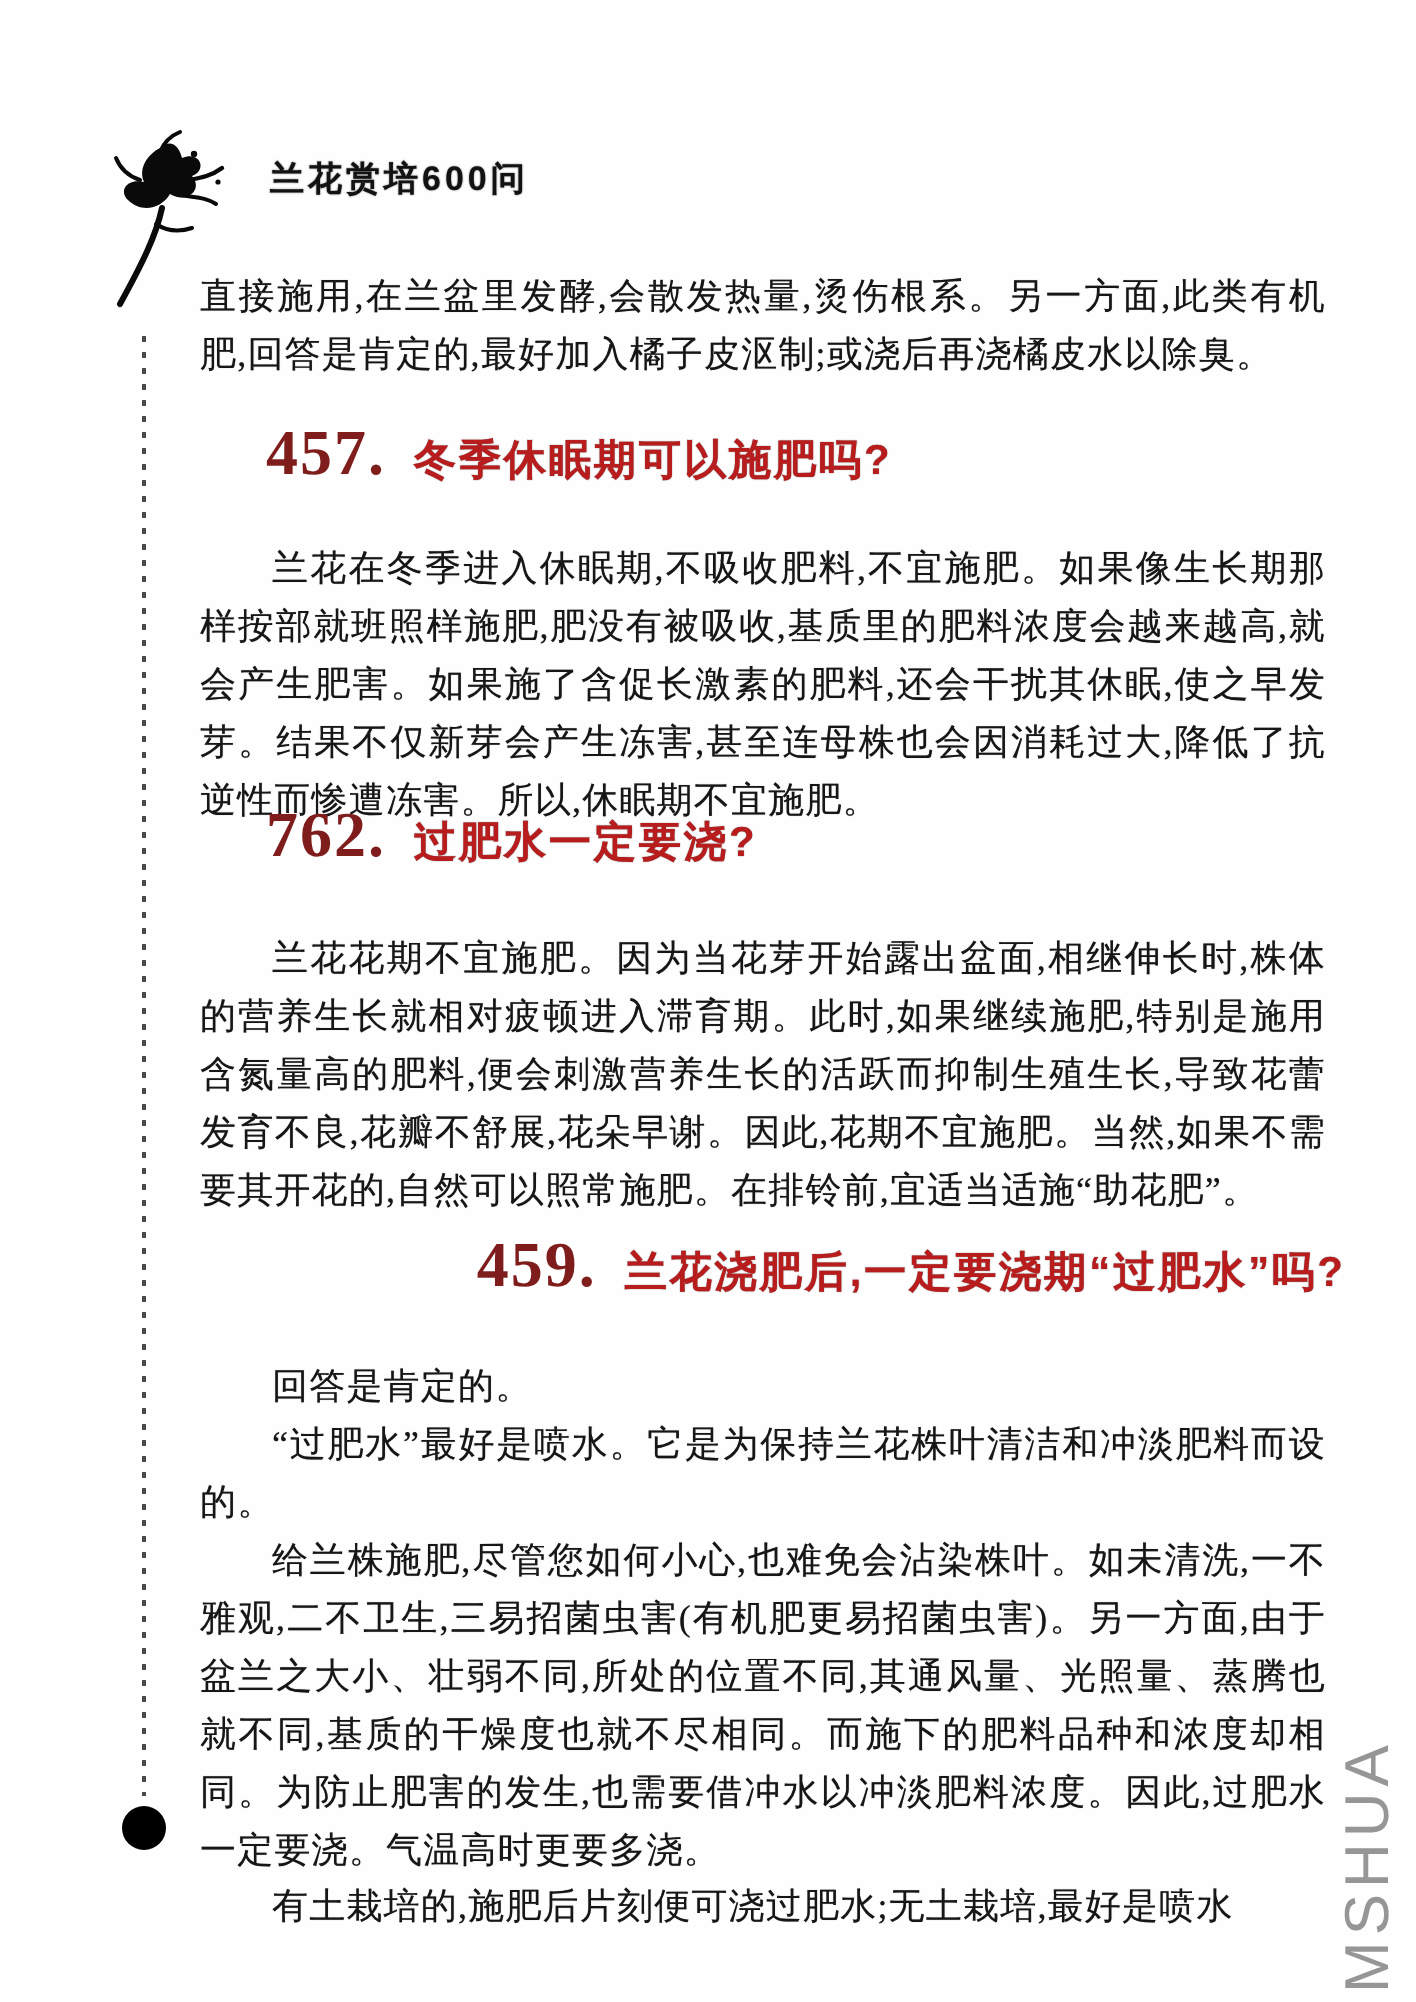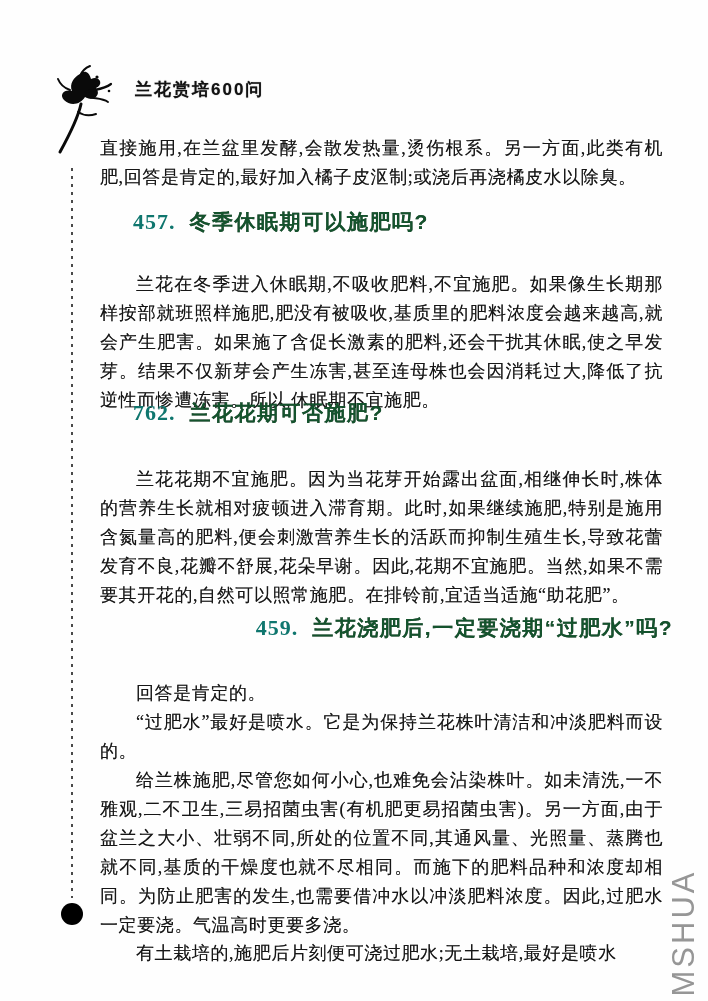--- a/index.html
+++ b/index.html
@@ -82,31 +82,31 @@
   .indent { text-indent: 2em; }
   .q-head {
     position: absolute;
     left: 133px;
     width: 540px;
     white-space: nowrap;
   }
   .q-num {
     font-family: "Liberation Serif", "DejaVu Serif", serif;
     font-weight: bold;
-    font-size: 22px;
+    font-size: 32px;
     letter-spacing: 1px;
-    color: #0f766e;
+    color: #7f1d1d;
     vertical-align: baseline;
   }
   .q-title {
     font-family: "Liberation Sans", "DejaVu Sans", sans-serif;
     font-weight: bold;
     font-size: 21px;
     letter-spacing: 1.5px;
-    color: #14532d;
+    color: #b91c1c;
     margin-left: 14px;
     text-shadow: 0 0 0.6px rgba(0,0,0,0.6);
   }
   #p-intro { top: 116px; }
   #h457 { top: 208px; }
   #p457 { top: 252px; }
   #h458 { top: 399px; }
   #p458 { top: 447px; }
   #h459 { top: 614px; text-align: right; }
   #p459-1 { top: 661px; }
@@ -139,21 +139,21 @@
   <div class="watermark">MSHUA</div>
 
   <p class="blk" id="p-intro">直接施用,在兰盆里发酵,会散发热量,烫伤根系。另一方面,此类有机肥,回答是肯定的,最好加入橘子皮沤制;或浇后再浇橘皮水以除臭。</p>
 
   <div class="q-head" id="h457">
     <span class="q-num">457.</span><span class="q-title">冬季休眠期可以施肥吗?</span>
   </div>
   <p class="blk indent" id="p457">兰花在冬季进入休眠期,不吸收肥料,不宜施肥。如果像生长期那样按部就班照样施肥,肥没有被吸收,基质里的肥料浓度会越来越高,就会产生肥害。如果施了含促长激素的肥料,还会干扰其休眠,使之早发芽。结果不仅新芽会产生冻害,甚至连母株也会因消耗过大,降低了抗逆性而惨遭冻害。所以,休眠期不宜施肥。</p>
 
   <div class="q-head" id="h458">
-    <span class="q-num">762.</span><span class="q-title">兰花花期可否施肥?</span>
+    <span class="q-num">762.</span><span class="q-title">过肥水一定要浇?</span>
   </div>
   <p class="blk indent" id="p458">兰花花期不宜施肥。因为当花芽开始露出盆面,相继伸长时,株体的营养生长就相对疲顿进入滞育期。此时,如果继续施肥,特别是施用含氮量高的肥料,便会刺激营养生长的活跃而抑制生殖生长,导致花蕾发育不良,花瓣不舒展,花朵早谢。因此,花期不宜施肥。当然,如果不需要其开花的,自然可以照常施肥。在排铃前,宜适当适施“助花肥”。</p>
 
   <div class="q-head" id="h459">
     <span class="q-num">459.</span><span class="q-title">兰花浇肥后,一定要浇期“过肥水”吗?</span>
   </div>
   <p class="blk indent" id="p459-1">回答是肯定的。</p>
   <p class="blk indent" id="p459-2">“过肥水”最好是喷水。它是为保持兰花株叶清洁和冲淡肥料而设的。</p>
   <p class="blk indent" id="p459-3">给兰株施肥,尽管您如何小心,也难免会沾染株叶。如未清洗,一不雅观,二不卫生,三易招菌虫害(有机肥更易招菌虫害)。另一方面,由于盆兰之大小、壮弱不同,所处的位置不同,其通风量、光照量、蒸腾也就不同,基质的干燥度也就不尽相同。而施下的肥料品种和浓度却相同。为防止肥害的发生,也需要借冲水以冲淡肥料浓度。因此,过肥水一定要浇。气温高时更要多浇。</p>
   <p class="blk indent" id="p459-4">有土栽培的,施肥后片刻便可浇过肥水;无土栽培,最好是喷水</p>

